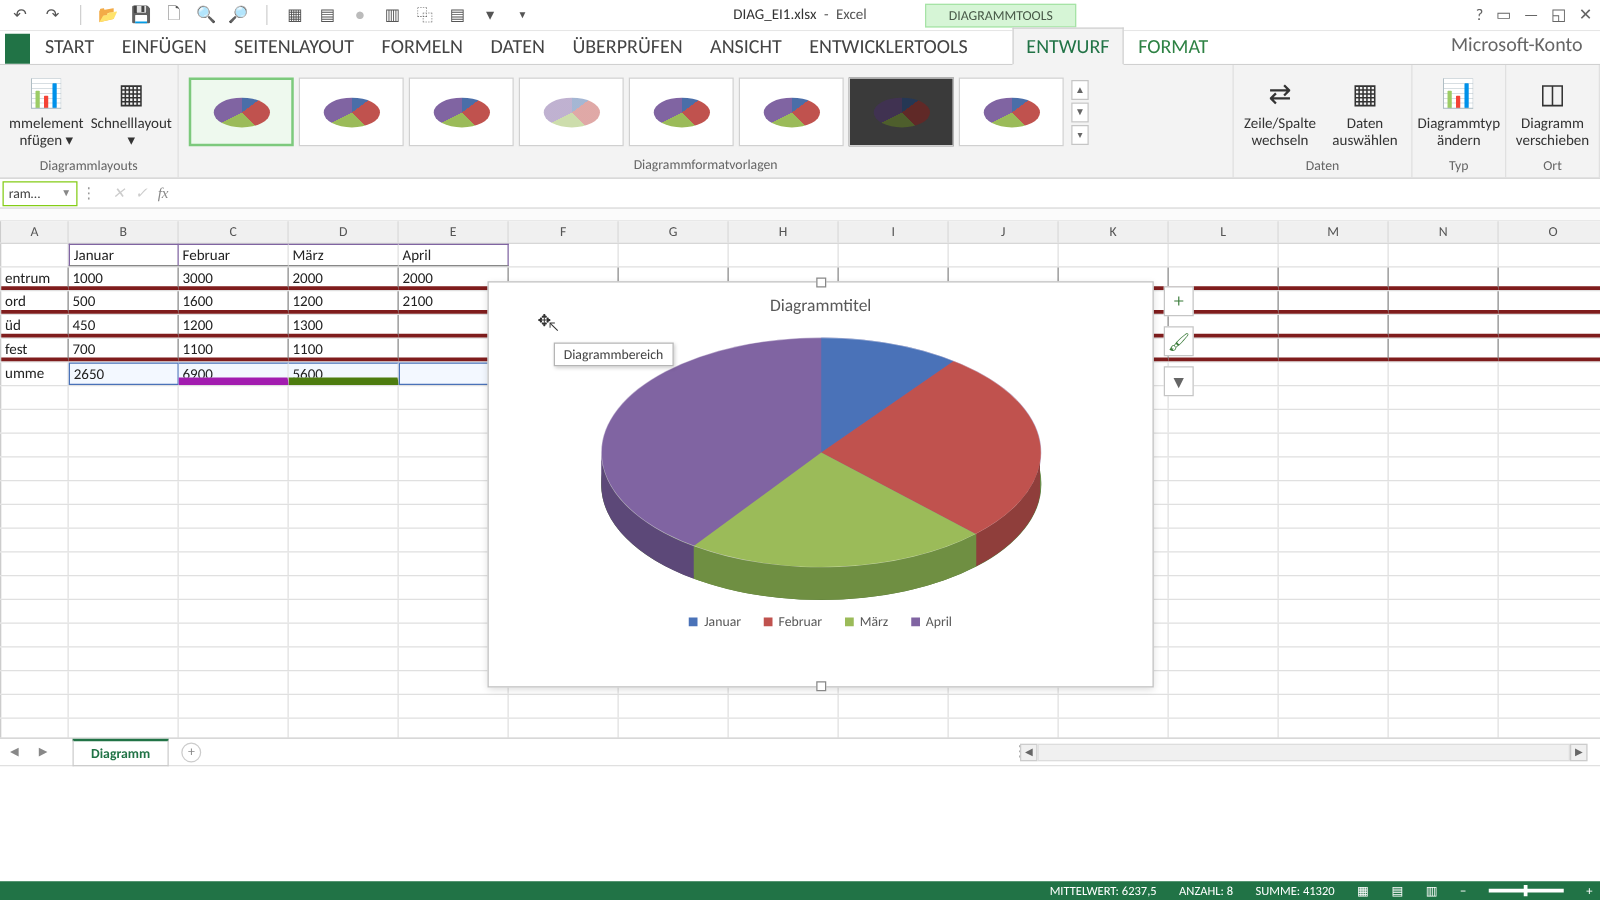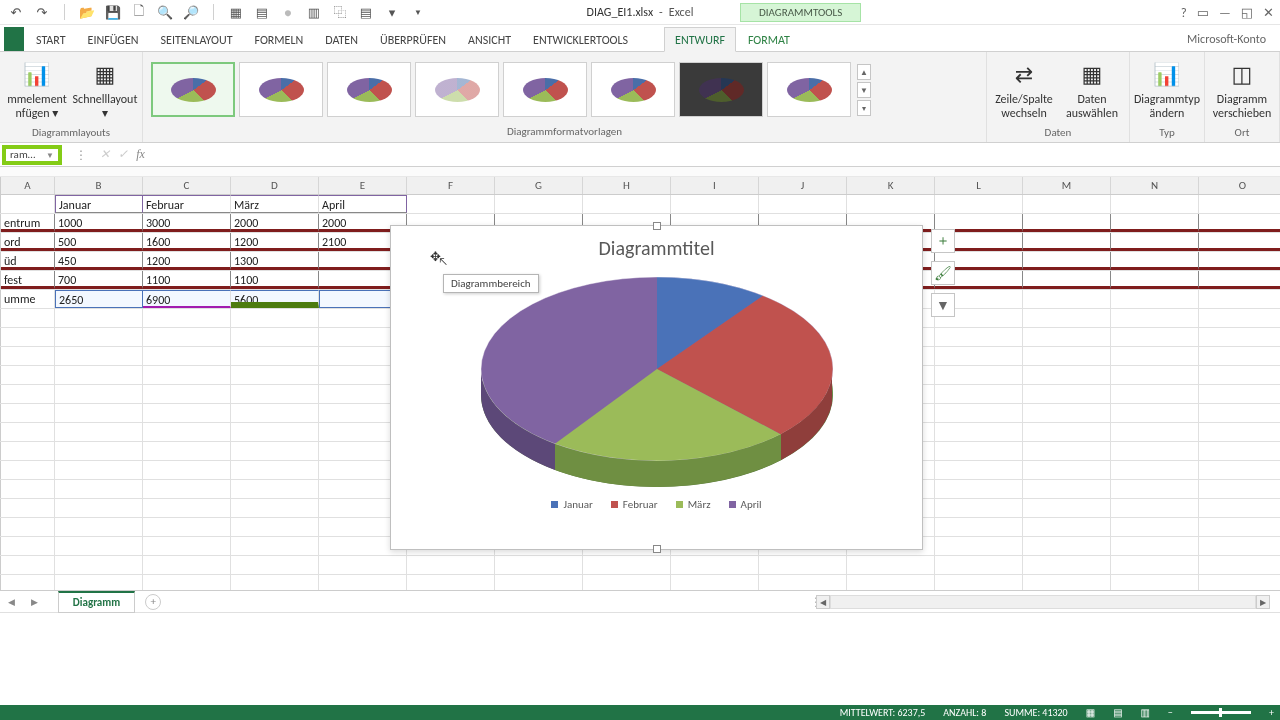--- a/index.html
+++ b/index.html
@@ -9,59 +9,59 @@
 .qat-icon{width:16px;height:16px;display:inline-flex;align-items:center;justify-content:center;color:#555;cursor:pointer;font-size:13px;}
 .sep{width:1px;height:16px;background:#d0d0d0;margin:0 4px;}
 .title-center{position:absolute;left:50%;transform:translateX(-50%);display:flex;align-items:center;gap:6px;color:#555;}
 .title-center .fname{color:#333;}
 .title-right-ctx{position:absolute;left:740px;text-align:right;}
 .ctx-hdr{background:#d6f5d6;border:1px solid #a6e3a6;color:#495a49;padding:2px 18px;font-size:11px;}
 .title-ctrls{position:absolute;right:6px;display:flex;align-items:center;gap:10px;color:#666;}
 .title-ctrls span{cursor:pointer;font-size:13px;}
 .ribbon-tabs{height:26px;background:#fff;display:flex;align-items:flex-end;padding-left:4px;gap:2px;position:relative;}
 .ribbon-tabs .filetab{background:#217346;color:#fff;width:20px;height:24px;}
-.ribbon-tabs .tab{padding:5px 10px 4px;font-size:12px;color:#444;cursor:pointer;}
+.ribbon-tabs .tab{padding:5px 10px 4px;font-size:16px;color:#444;cursor:pointer;}
 .ribbon-tabs .tab.ctx{color:#2e8244;}
 .ribbon-tabs .tab.active{background:#f3f3f3;border:1px solid #d0d0d0;border-bottom:1px solid #f3f3f3;color:#217346;margin-bottom:-1px;}
 .ribbon-tabs .ms{position:absolute;right:10px;color:#666;padding:5px 4px;}
 .ribbon{height:92px;background:#f3f3f3;border-top:1px solid #d0d0d0;border-bottom:1px solid #d0d0d0;display:flex;}
 .group{display:flex;flex-direction:column;padding:2px 6px;border-right:1px solid #e0e0e0;}
 .group-body{flex:1;display:flex;align-items:center;gap:6px;}
 .group-label{text-align:center;color:#666;font-size:11px;padding-bottom:2px;}
 .bigbtn{display:flex;flex-direction:column;align-items:center;justify-content:center;width:62px;height:72px;cursor:pointer;text-align:center;color:#333;line-height:1.1;}
 .bigbtn .ico{width:30px;height:30px;margin-bottom:3px;display:flex;align-items:center;justify-content:center;font-size:22px;}
 .style-gallery{display:flex;align-items:center;gap:4px;padding:2px;}
 .style-thumb{width:84px;height:55px;background:#fff;border:1px solid #d0d0d0;display:flex;align-items:center;justify-content:center;cursor:pointer;position:relative;}
 .style-thumb.sel{border:2px solid #7dc97d;background:#eef9ee;}
 .mini-pie{width:45px;height:34px;border-radius:50%;background:conic-gradient(#4a6ea8 0 12%,#c0524e 12% 40%,#9bbb59 40% 65%,#8064a2 65% 100%);transform:scaleY(0.7);}
 .mini-pie.dark{filter:brightness(0.5);}
 .gallery-more{width:18px;display:flex;flex-direction:column;gap:2px;padding:2px;}
 .gallery-more div{height:16px;border:1px solid #c5c5c5;background:#fff;display:flex;align-items:center;justify-content:center;font-size:8px;color:#666;cursor:pointer;}
 .formula-row{height:24px;display:flex;align-items:center;border-bottom:1px solid #d0d0d0;}
-.namebox{width:60px;height:20px;border:4px solid #84cc16;margin:0 10px 0 2px;padding:1px 4px;display:flex;align-items:center;justify-content:space-between;color:#444;font-size:11px;}
+.namebox{width:60px;height:20px;border:1px solid #84cc16;margin:0 0 0 2px;padding:1px 4px;display:flex;align-items:center;justify-content:space-between;color:#444;font-size:11px;}
 .namebox .dd{font-size:8px;color:#888;}
 .fx-btns{display:flex;align-items:center;gap:8px;padding:0 10px;color:#aaa;}
 .fx-btns span{font-family:serif;font-style:italic;}
 .fx-input{flex:1;height:20px;border-top:1px solid #fff;border-bottom:1px solid #fff;}
 .sheet-wrap{position:relative;height:460px;}
 .col-headers{position:absolute;top:10px;left:0;right:0;height:18px;display:flex;border-bottom:1px solid #ccc;background:#f8f8f8;}
 .corner{width:18px;border-right:1px solid #ccc;background:#f0f0f0;}
 .colh{flex:0 0 88px;text-align:center;border-right:1px solid #d6d6d6;color:#555;font-size:11px;line-height:18px;background:#f0f0f0;}
 .rows{position:absolute;top:28px;left:0;right:0;}
 .row{display:flex;height:19px;border-bottom:1px solid #e0e0e0;}
 .row .rh{width:18px;background:#f0f0f0;border-right:1px solid #ccc;}
 .cell{flex:0 0 88px;border-right:1px solid #e0e0e0;padding:0 3px;line-height:18px;font-size:12px;color:#222;overflow:hidden;white-space:nowrap;}
 .cell.r{text-align:left;}
 .data-border .cell:not(:first-child){border-right:1px solid #888;border-bottom:3px solid #7f1d1d;}
 .sel-blue{background:#f3f8ff;}
 .chart-box{position:absolute;left:390px;top:58px;width:533px;height:325px;background:#fff;border:1px solid #bfbfbf;box-shadow:0 2px 6px rgba(0,0,0,0.15);}
 .chart-box::before,.chart-box::after{content:"";position:absolute;width:6px;height:6px;background:#fff;border:1px solid #888;}
 .chart-box::before{left:50%;top:-4px;transform:translateX(-50%);}
 .chart-box::after{left:50%;bottom:-4px;transform:translateX(-50%);}
-.chart-title{text-align:center;font-size:20px;color:#595959;padding:10px 0 4px;}
+.chart-title{text-align:center;font-size:14px;color:#595959;padding:10px 0 4px;}
 .pie-area{display:flex;justify-content:center;align-items:center;height:230px;}
 .legend{display:flex;justify-content:center;gap:18px;font-size:11px;color:#595959;padding:4px 0 8px;}
 .legend-item{display:flex;align-items:center;gap:5px;}
 .legend-sw{width:7px;height:7px;}
 .chart-side{position:absolute;left:931px;top:62px;display:flex;flex-direction:column;gap:8px;}
 .chart-side-btn{width:24px;height:24px;background:#fff;border:1px solid #c5c5c5;display:flex;align-items:center;justify-content:center;color:#3a7b3a;cursor:pointer;font-size:14px;}
 .tooltip-box{position:absolute;left:443px;top:107px;background:#fff;border:1px solid #b5b5b5;padding:2px 7px;font-size:11px;color:#444;box-shadow:1px 1px 3px rgba(0,0,0,0.2);}
 .move-cursor{position:absolute;left:430px;top:82px;font-size:13px;color:#333;pointer-events:none;}
 .sheet-tabs{position:absolute;bottom:15px;left:0;right:0;height:22px;background:#fff;border-top:1px solid #ccc;display:flex;align-items:center;}
 .sheet-tabs .nav{padding:0 8px;color:#888;font-size:9px;}
@@ -340,21 +340,21 @@
         <div class="cell"></div>
         <div class="cell"></div>
         <div class="cell"></div>
         <div class="cell"></div>
         <div class="cell"></div>
     </div>
     <div class="row">
         <div class="rh"></div>
       <div class="cell" style="flex-basis:54px">umme</div>
       <div class="cell r sel-blue" style="border:1px solid #4a72b8">2650</div>
-      <div class="cell r sel-blue" style="border-top:1px solid #4a72b8;border-bottom:2px solid #a21caf">6900</div>
+      <div class="cell r sel-blue" style="border-top:1px solid #4a72b8;border-bottom:6px solid #a21caf">6900</div>
       <div class="cell r sel-blue" style="border-top:1px solid #4a72b8;border-bottom:6px solid #4d7c0f">5600</div>
       <div class="cell r sel-blue" style="border:1px solid #4a72b8"></div>
       <div class="cell"></div>
         <div class="cell"></div>
         <div class="cell"></div>
         <div class="cell"></div>
         <div class="cell"></div>
         <div class="cell"></div>
         <div class="cell"></div>
         <div class="cell"></div>

